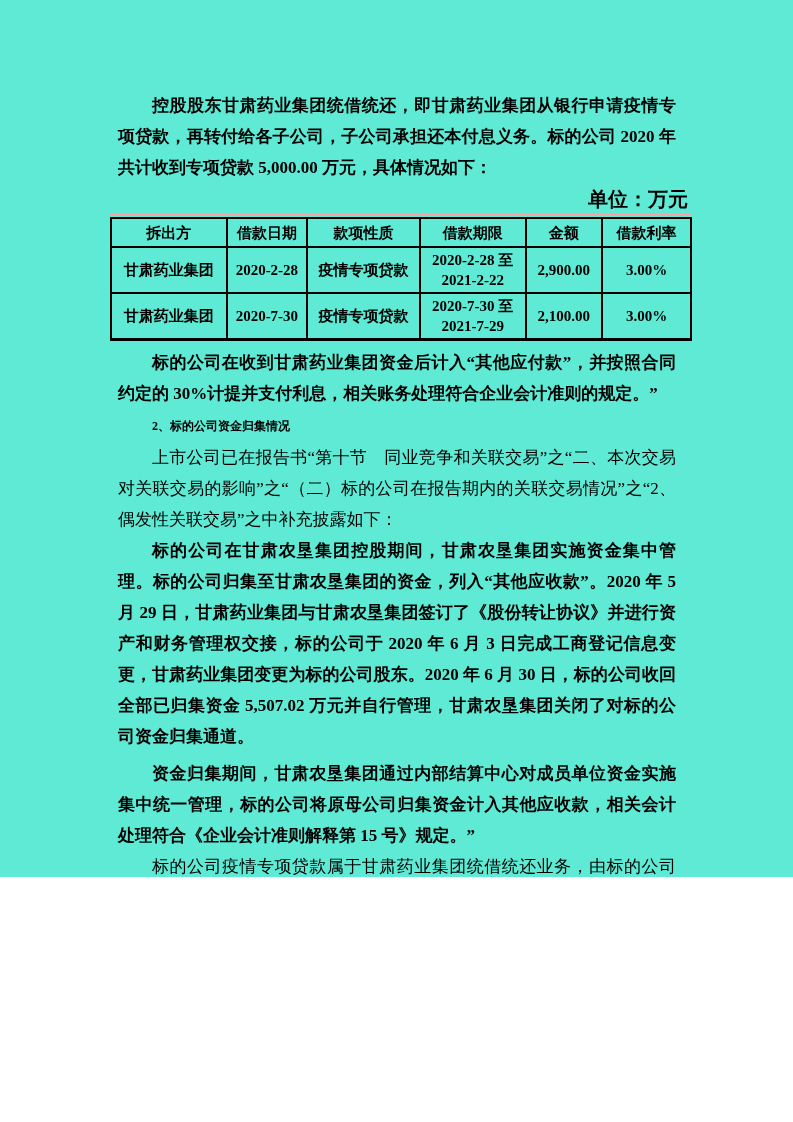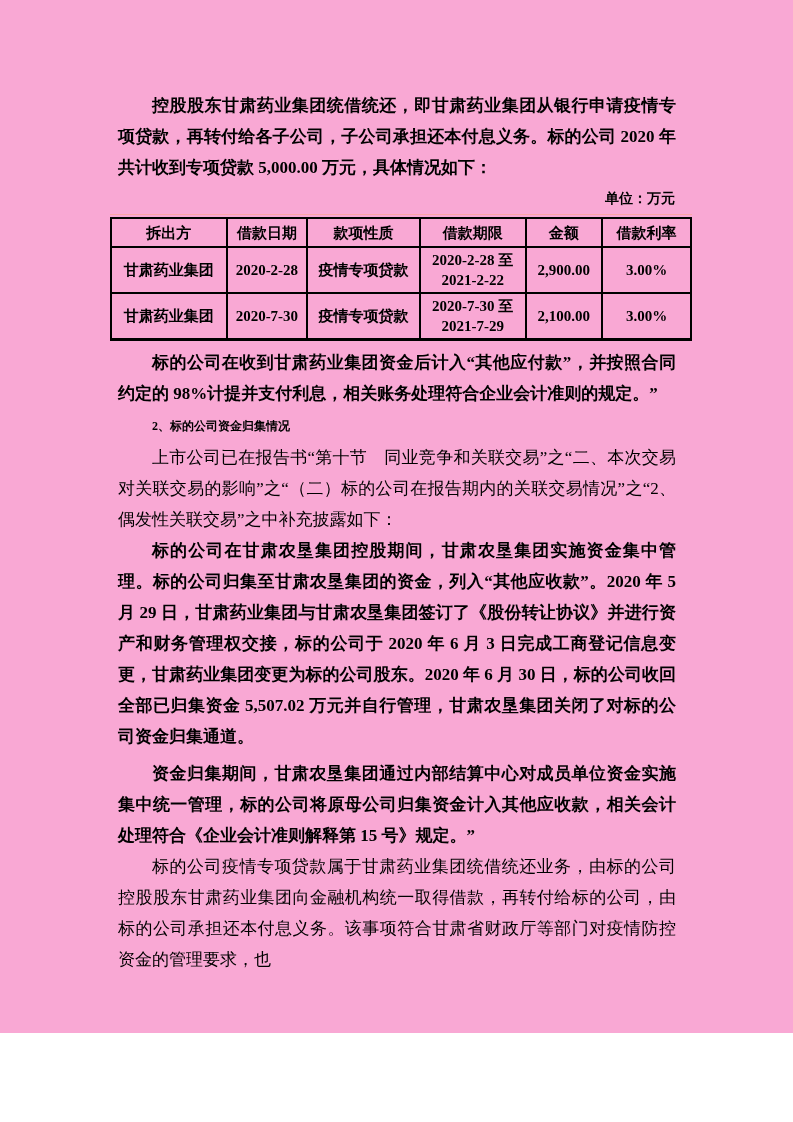--- a/index.html
+++ b/index.html
@@ -3,22 +3,22 @@
 <meta charset="utf-8">
 <style>
   html, body {
     margin: 0;
     padding: 0;
     background: #ffffff;
   }
   .page {
     position: relative;
     width: 793px;
-    height: 1033px;
-    background: #f9a8d4;
+    height: 877px;
+    background: #5eead4;
     overflow: hidden;
     font-family: "Liberation Serif", "DejaVu Serif", serif;
     color: #000000;
   }
   .content {
     position: absolute;
     left: 110px;
     top: 0;
     width: 582px;
     padding-top: 90px;
@@ -29,22 +29,22 @@
     font-size: 17px;
     line-height: 31px;
     text-align: justify;
     text-indent: 34px;
     word-break: break-all;
   }
   .kai {
     font-weight: 700;
   }
   .unit-label {
-    margin: 6px 17px 5px 0;
-    font-size: 14px;
+    margin: 6px 4px 5px 0;
+    font-size: 20px;
     font-weight: 700;
     line-height: 20px;
     text-align: right;
   }
   
   .fin-table-wrap {
     border-top: 1px solid #fca5a5;
     padding-top: 2px;
   }
   table.fin {
@@ -165,21 +165,21 @@
               <div>2020-7-30 至</div>
               <div>2021-7-29</div>
             </td>
             <td>2,100.00</td>
             <td>3.00%</td>
           </tr>
         </tbody>
       </table>
     </div>
 
-    <p class="para kai mt14">标的公司在收到甘肃药业集团资金后计入“其他应付款”，并按照合同约定的 98%计提并支付利息，相关账务处理符合企业会计准则的规定。”</p>
+    <p class="para kai mt14">标的公司在收到甘肃药业集团资金后计入“其他应付款”，并按照合同约定的 30%计提并支付利息，相关账务处理符合企业会计准则的规定。”</p>
 
     <h3 class="h-plain">2、标的公司资金归集情况</h3>
 
     <p class="para">上市公司已在报告书“第十节　同业竞争和关联交易”之“二、本次交易对关联交易的影响”之“（二）标的公司在报告期内的关联交易情况”之“2、偶发性关联交易”之中补充披露如下：</p>
 
 
     <p class="para kai">标的公司在甘肃农垦集团控股期间，甘肃农垦集团实施资金集中管理。标的公司归集至甘肃农垦集团的资金，列入“其他应收款”。2020 年 5 月 29 日，甘肃药业集团与甘肃农垦集团签订了《股份转让协议》并进行资产和财务管理权交接，标的公司于 2020 年 6 月 3 日完成工商登记信息变更，甘肃药业集团变更为标的公司股东。2020 年 6 月 30 日，标的公司收回全部已归集资金 5,507.02 万元并自行管理，甘肃农垦集团关闭了对标的公司资金归集通道。</p>
 
     <p class="para kai mt6">资金归集期间，甘肃农垦集团通过内部结算中心对成员单位资金实施集中统一管理，标的公司将原母公司归集资金计入其他应收款，相关会计处理符合《企业会计准则解释第 15 号》规定。”</p>
 

